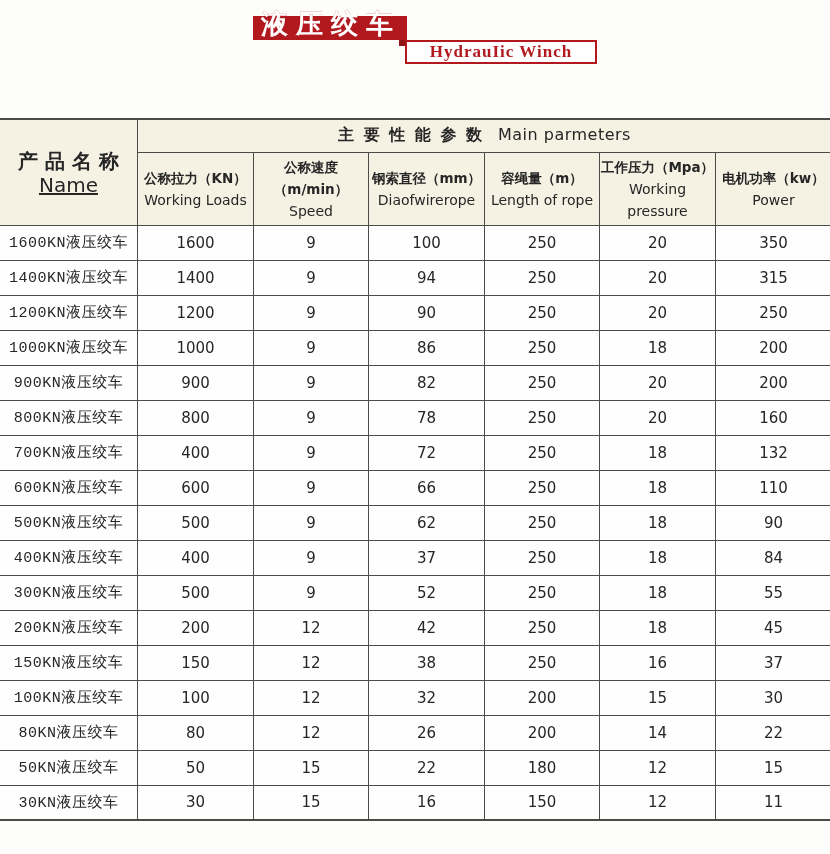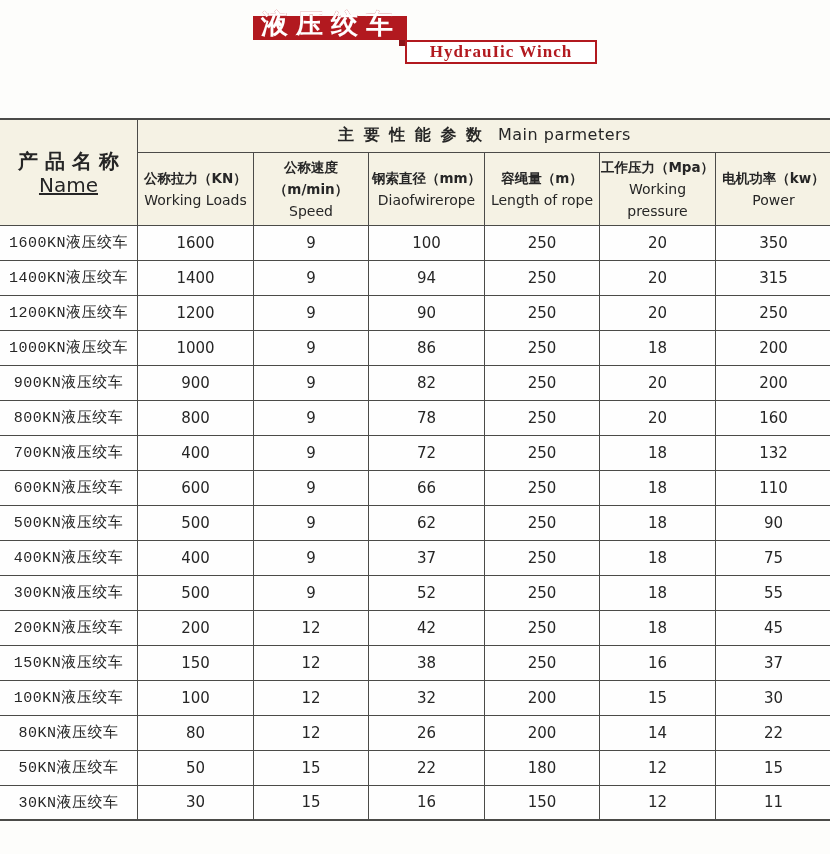--- a/index.html
+++ b/index.html
@@ -203,21 +203,21 @@
         <td>18</td>
         <td>90</td>
       </tr>
       <tr>
         <td class="name-cell">400KN液压绞车</td>
         <td>400</td>
         <td>9</td>
         <td>37</td>
         <td>250</td>
         <td>18</td>
-        <td>75</td>
+        <td>84</td>
       </tr>
       <tr>
         <td class="name-cell">300KN液压绞车</td>
         <td>500</td>
         <td>9</td>
         <td>52</td>
         <td>250</td>
         <td>18</td>
         <td>55</td>
       </tr>

